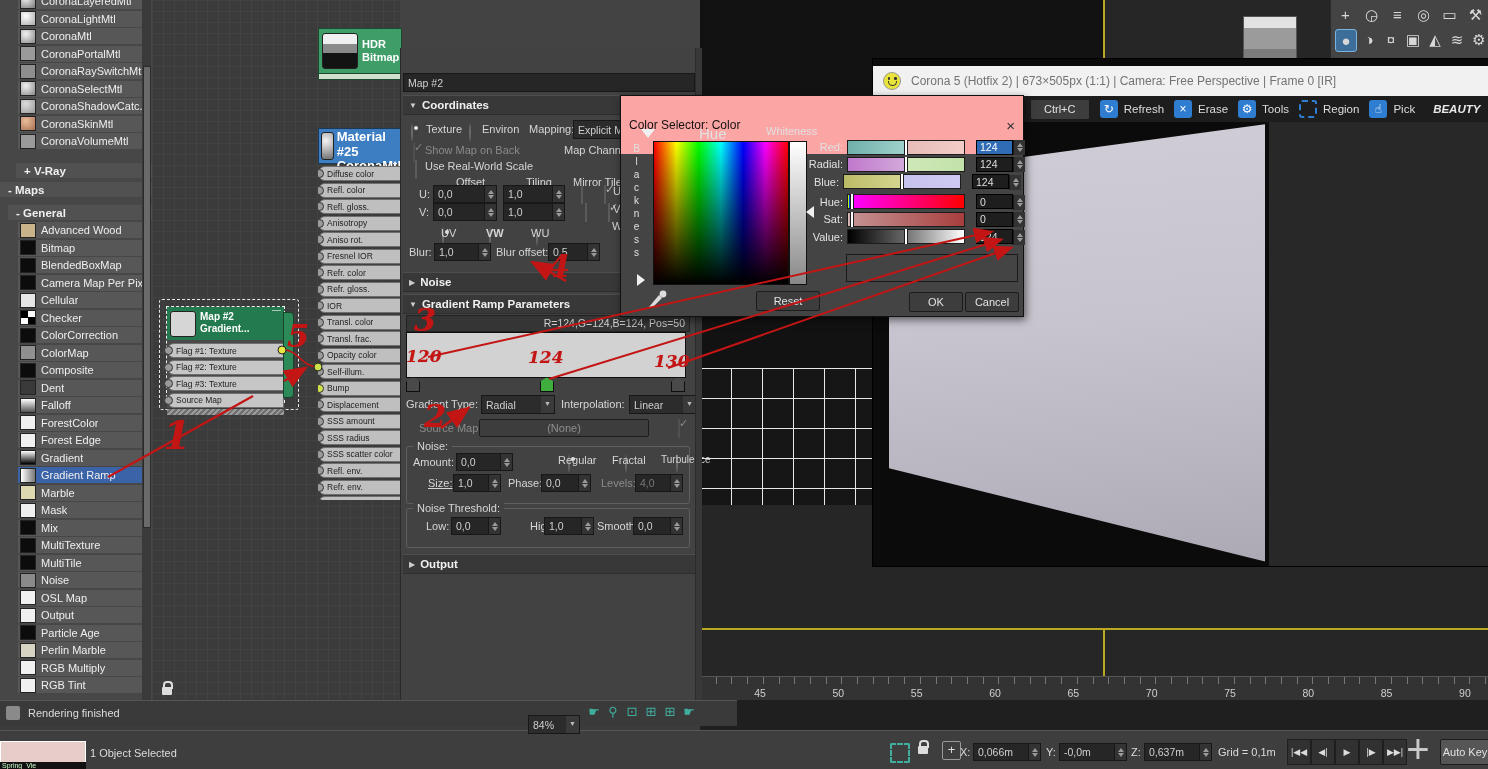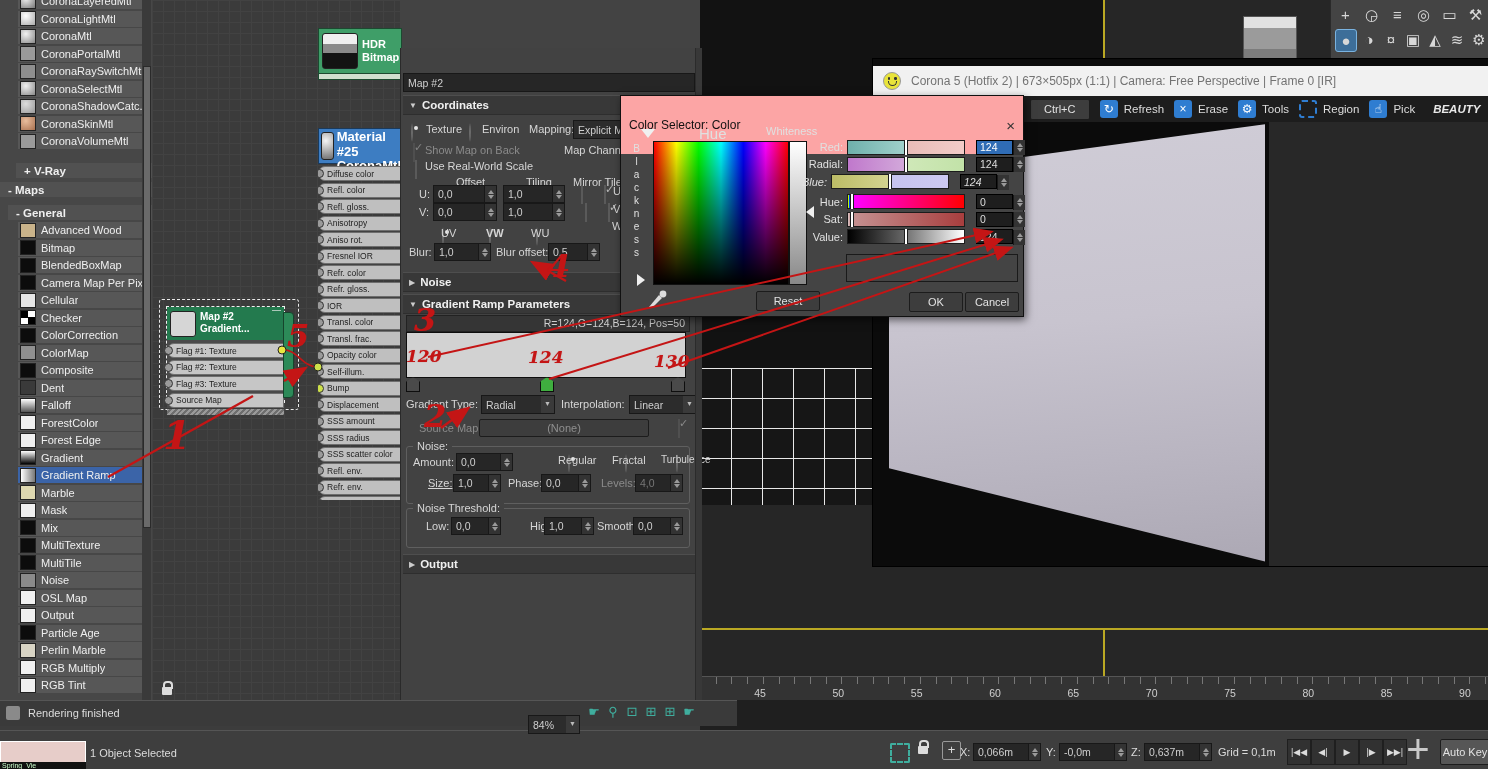--- a/index.html
+++ b/index.html
@@ -901,21 +901,21 @@
           <span class="cs-track trkA" style="width: 56px; background: linear-gradient(90deg, rgb(192, 120, 204), rgb(210, 168, 218));"></span>
           <span style="width:2px;height:15px;background:#fff;"></span>
           <span class="cs-track trkB" style="width: 56px; background: linear-gradient(90deg, rgb(207, 232, 184), rgb(194, 226, 168));"></span>
           <span class="cs-num" style="margin-left:11px;">124</span>
           <span class="spin" style="height:15px;">
             <i class="up"></i>
             <i class="dn"></i>
           </span>
         </div>
 
-        <div class="cs-row" style="left: 164px; top: 78.6px; font-style: italic;">
+        <div class="cs-row" style="left: 176px; top: 78.6px;">
           <span class="cs-lab">Blue:</span>
           <span class="cs-track trkA" style="width: 56px; background: linear-gradient(90deg, rgb(188, 188, 102), rgb(212, 212, 144));"></span>
           <span style="width:2px;height:15px;background:#fff;"></span>
           <span class="cs-track trkB" style="width: 56px; background: linear-gradient(90deg, rgb(198, 194, 238), rgb(205, 201, 242));"></span>
           <span class="cs-num" style="margin-left:11px;">124</span>
           <span class="spin" style="height:15px;">
             <i class="up"></i>
             <i class="dn"></i>
           </span>
         </div>

